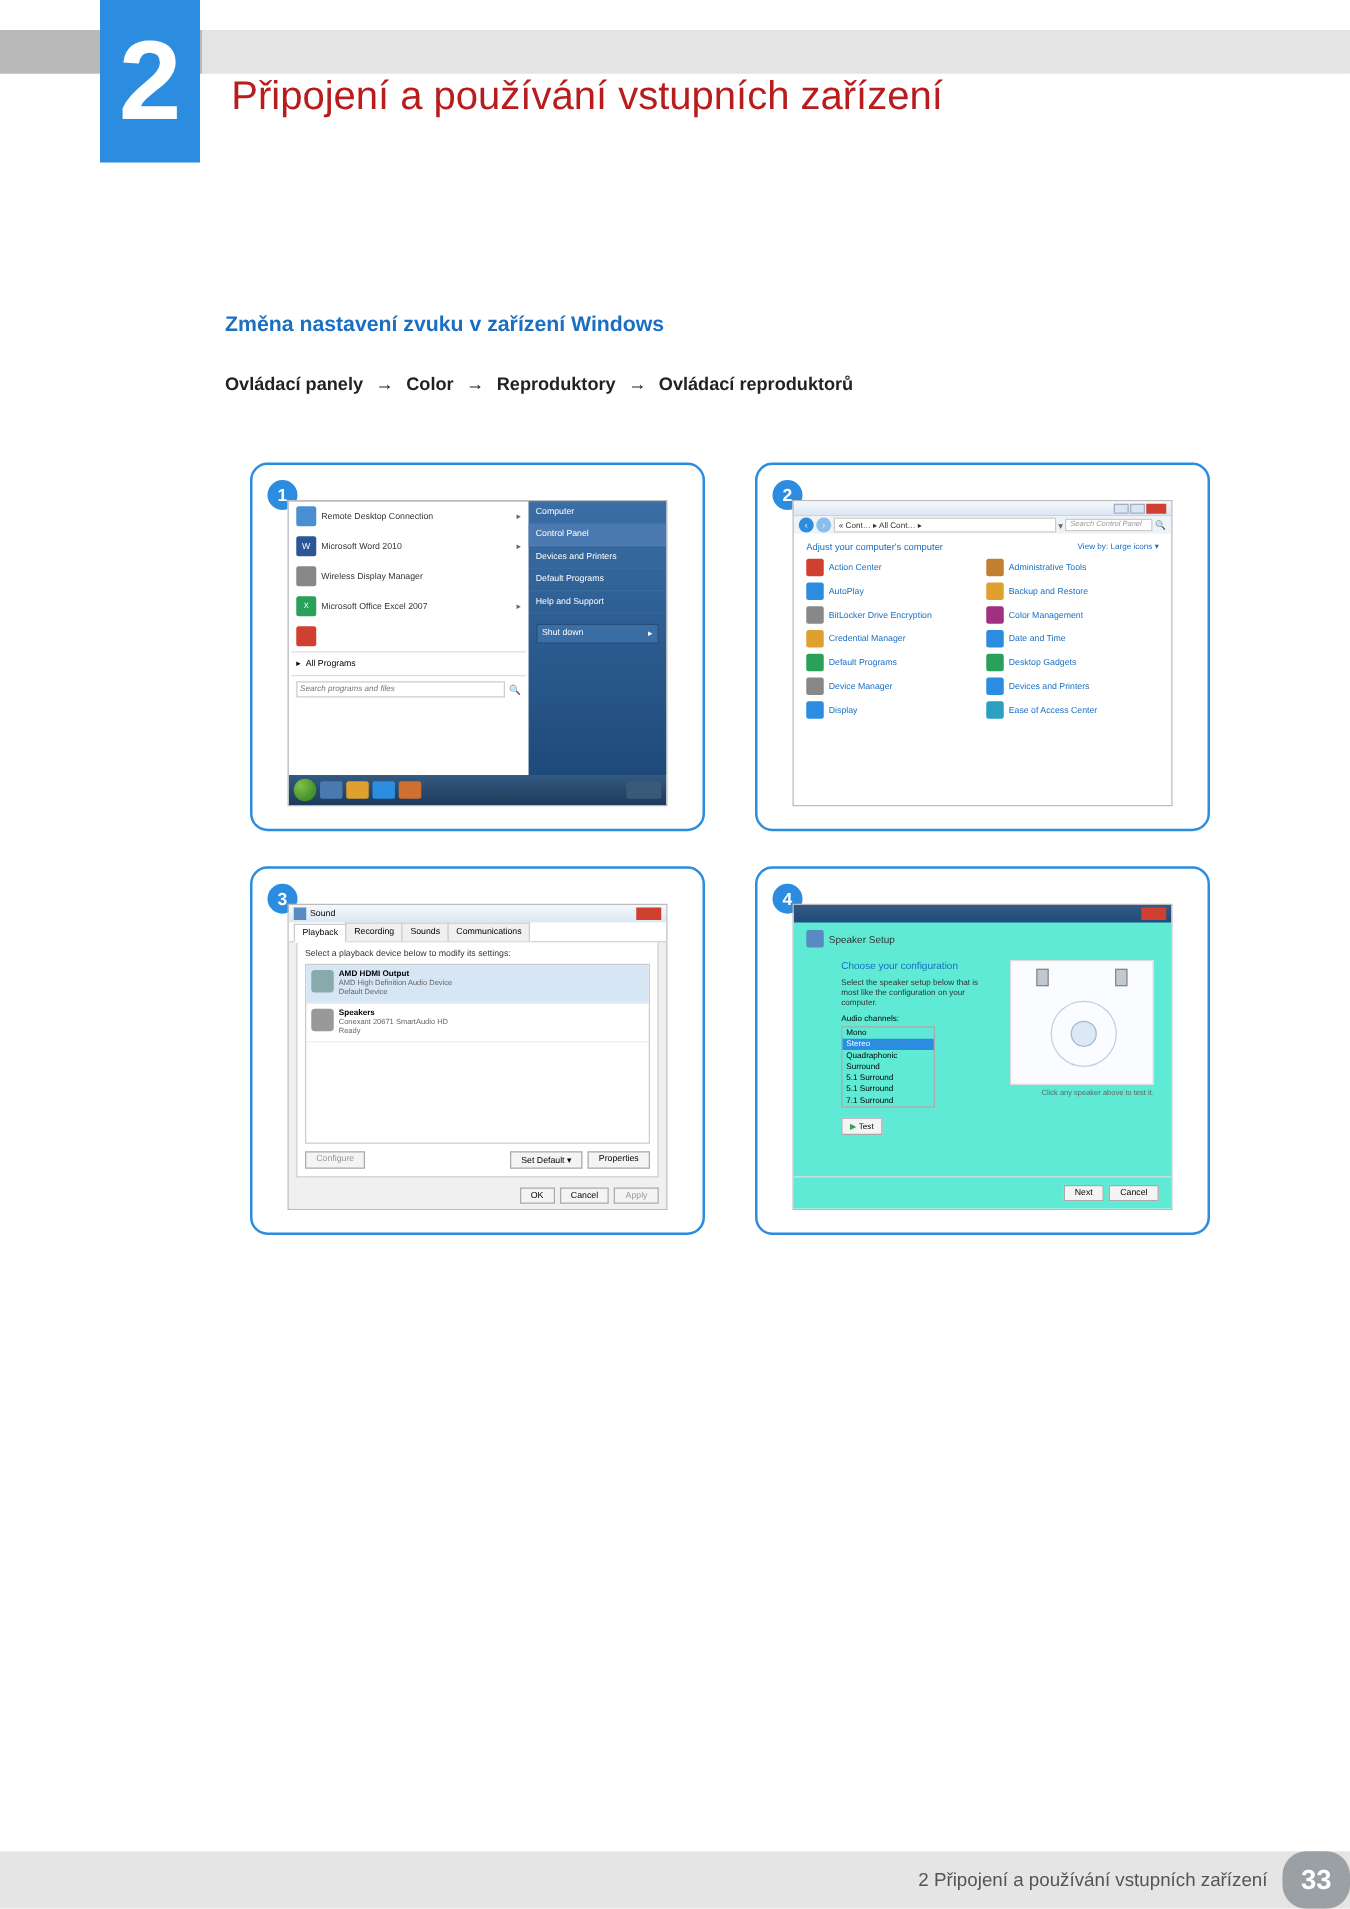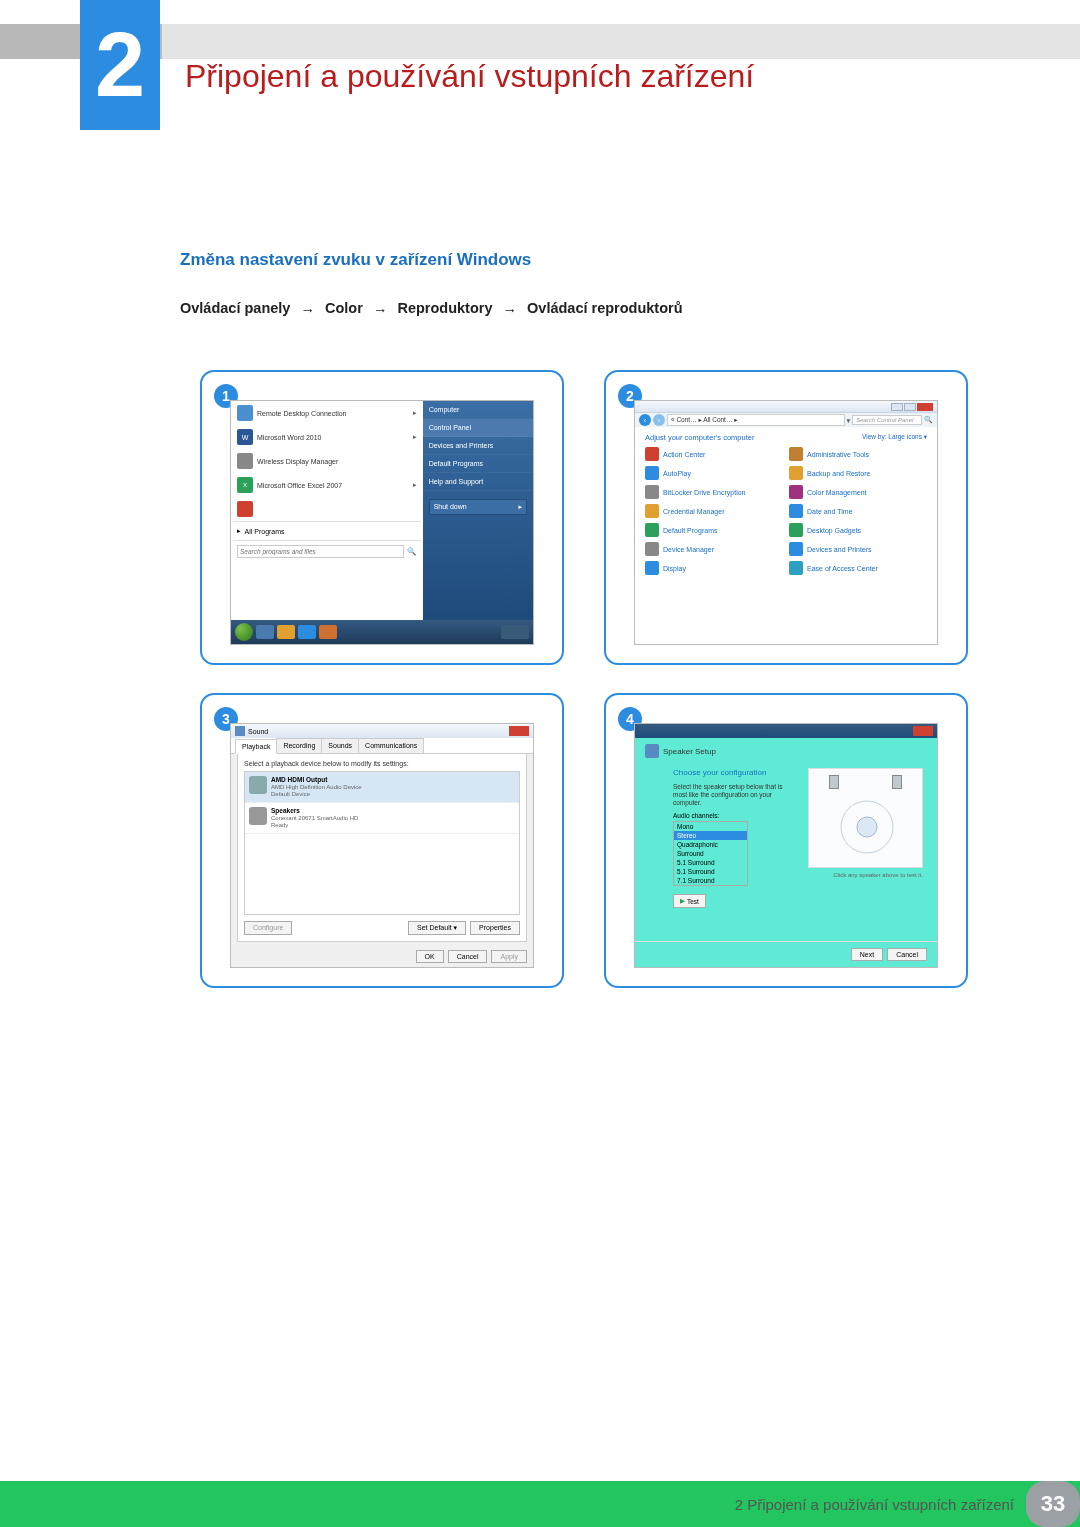--- a/index.html
+++ b/index.html
@@ -158,21 +158,21 @@
   .ss-opt.sel { background:#2b8ce0; color:#fff;}
   .ss-test { margin-top:8px; display:inline-flex; align-items:center; gap:2px; border:1px solid #aaa; padding:2px 6px; font-size:6.5px; background:#f4f4f4;}
   .ss-right { width:115px;}
   .ss-diagram { height:100px; border:1px solid #ddd; background:#fafcff; position:relative;}
   .ss-spk { position:absolute; width:10px; height:14px; background:#c0c8d0; border:1px solid #888;}
   .ss-click { text-align:right; font-size:6px; color:#666; margin-top:4px;}
   .ss-footer { display:flex; justify-content:flex-end; gap:4px; padding:6px 10px; border-top:1px solid #ddd;}
 
   .bottom-bar {
     position:absolute; left:0; right:0; bottom:0; height:46px;
-    background:#22c55e; display:flex; align-items:center; justify-content:flex-end;
+    background:#e5e5e5; display:flex; align-items:center; justify-content:flex-end;
   }
   .bottom-text { color:#555; font-size:15px; margin-right:0;}
   .page-num-box { background:#9aa0a4; color:#fff; width:54px; height:46px; display:flex; align-items:center; justify-content:center; font-size:22px; font-weight:bold; margin-left:12px;border-radius:19px;}
 </style>
 </head>
 <body>
 
 <div class="top-bar"></div>
 <div class="header-strip"></div>
 

